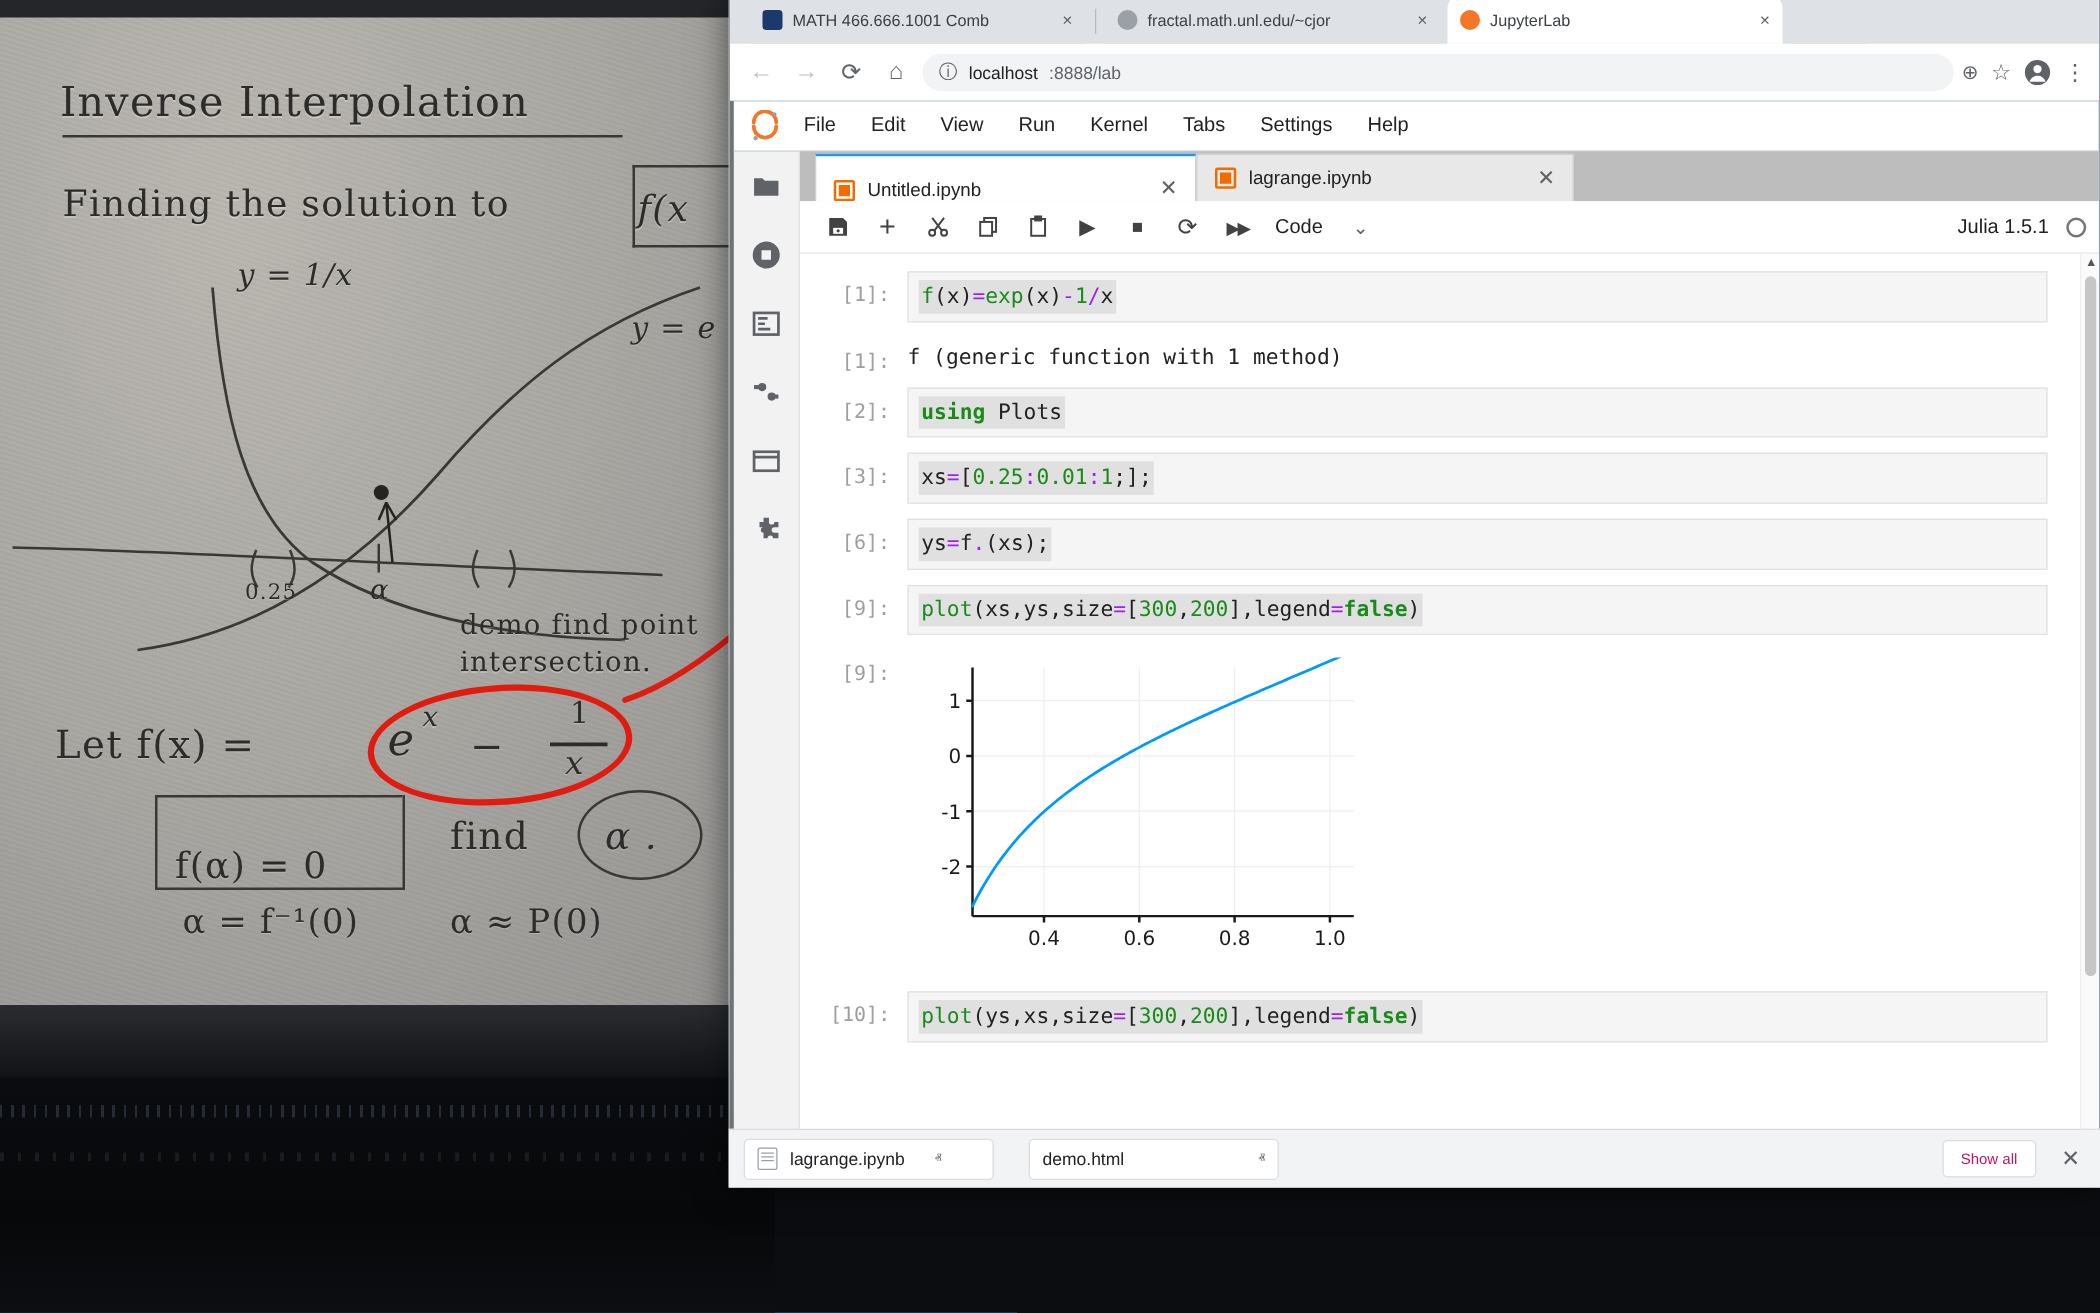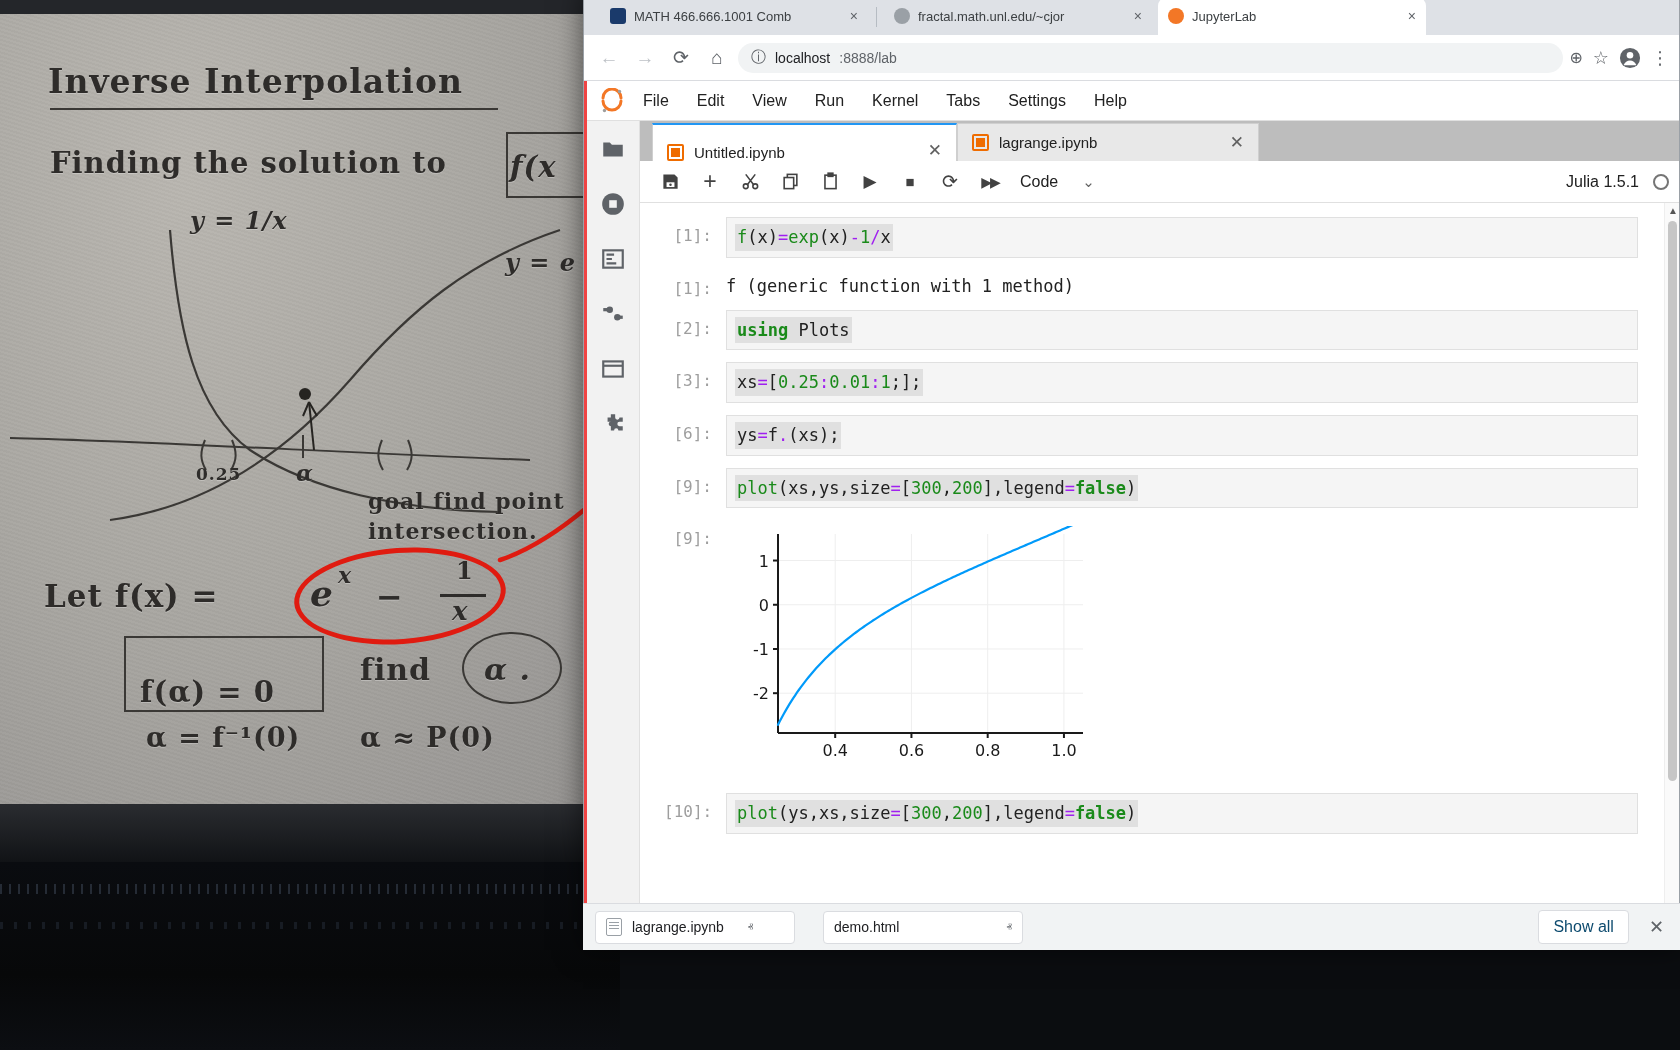--- a/index.html
+++ b/index.html
@@ -6,21 +6,20 @@
   html,body { width:1680px; height:1050px; overflow:hidden; }
   body {
     font-family:"Liberation Sans", sans-serif;
     background:#0b0d10;
   }
 
   
   #photo-layer{
     position:absolute; left:0; top:0; width:620px; height:1050px;
     background:#1a1b1e;
-    font-weight:bold;
   }
   .photo-dark-top{
     position:absolute; left:0; top:0; width:620px; height:16px;
     background:#24262a;
   }
   .photo-paper{
     position:absolute; left:0; top:14px; width:620px; height:790px;
     background:
       radial-gradient(ellipse at 30% 20%, #b9b6b0 0%, #a9a7a2 48%, #949290 100%);
   }
@@ -102,21 +101,21 @@
     display:flex; align-items:center; gap:9px; padding:0 13px;
     font-size:14px; color:#202124;
   }
   .urlbox .host{ color:#202124; }
   .urlbox .path{ color:#5f6368; }
   .omni-right{ display:flex; align-items:center; gap:10px; color:#5f6368; }
 
   
   #jlab{
     position:relative; height:852px; background:#0369a1; display:flex; flex-direction:column;
-    border-left:3px solid #ef4444;
+    border-left:3px solid #737373;
   }
   .jmenu{
     height:40px; display:flex; align-items:center; gap:0px;
     border-bottom:1px solid #e0e0e0; padding-left:8px; background:#fff;
   }
   .jlogo{ width:34px;height:30px; display:flex;align-items:center;justify-content:center;}
   .jmenu-item{ padding:6px 14px; font-size:16px; color:#212121; }
 
   .jbody{ flex:1; display:flex; min-height:0; }
   .jsidebar{
@@ -195,21 +194,21 @@
     height:33px; background:#fff; border:1px solid #dadce0; border-radius:4px;
     display:flex; align-items:center; gap:10px; padding:0 10px; font-size:14px; color:#202124;
     margin-right:14px;
   }
   .dl-item .caret{ color:#5f6368; font-size:11px; margin-left:14px; }
   .dl-file-ico{ width:16px;height:18px;background:#fff;border:1px solid #9aa0a6;border-radius:2px;position:relative;}
   .dl-file-ico:after{content:"";position:absolute;left:2px;top:3px;width:10px;height:1px;box-shadow:0 3px 0 #9aa0a6,0 6px 0 #9aa0a6;background:#9aa0a6;}
   .shelf-right{ margin-left:auto; display:flex; align-items:center; gap:16px; }
   .showall{
     border:1px solid #dadce0; background:#fff; border-radius:4px;
-    padding:7px 14px; font-size:16px; color:#0c4a6e;
+    padding:7px 14px; font-size:12px; color:#be185d;
   }
   .shelf-x{ color:#5f6368; font-size:18px; padding:0 4px; }
 </style>
 </head>
 <body>
 
 <div id="photo-layer">
   <div class="photo-dark-top"></div>
   <div class="photo-paper"></div>
 
@@ -235,21 +234,21 @@
     <path d="M205 250 C 200 262, 200 270, 206 280" stroke="#3a3835" stroke-width="2" fill="none"></path>
     <path d="M232 250 C 237 262, 237 270, 231 280" stroke="#3a3835" stroke-width="2" fill="none"></path>
     <path d="M382 250 C 377 262, 377 270, 383 280" stroke="#3a3835" stroke-width="2" fill="none"></path>
     <path d="M408 250 C 413 262, 413 270, 407 280" stroke="#3a3835" stroke-width="2" fill="none"></path>
     <path d="M303 245 L 303 268" stroke="#3a3835" stroke-width="2" fill="none"></path>
   </svg>
 
   <div class="hw" style="left:196px; top:464px; font-size:17px;">0.25</div>
   <div class="hw hw-i" style="left:296px; top:460px; font-size:22px;">α</div>
 
-  <div class="hw" style="left:368px; top:488px; font-size:22px;">goal find point</div>
+  <div class="hw" style="left:368px; top:488px; font-size:22px;">demo find point</div>
   <div class="hw" style="left:368px; top:518px; font-size:22px;">intersection.</div>
 
   <div class="hw" style="left:44px; top:578px; font-size:31px;">Let  f(x) =</div>
   <div class="hw hw-i" style="left:310px; top:572px; font-size:36px;">e</div>
   <div class="hw hw-i" style="left:338px; top:562px; font-size:22px;">x</div>
   <div class="hw" style="left:376px; top:578px; font-size:32px;">−</div>
   <div class="hw" style="left:456px; top:556px; font-size:24px;">1</div>
   <div class="ink-line" style="left:440px; top:594px; width:46px; height:3px; background:#2e2c2a;"></div>
   <div class="hw hw-i" style="left:452px; top:596px; font-size:26px;">x</div>
 

